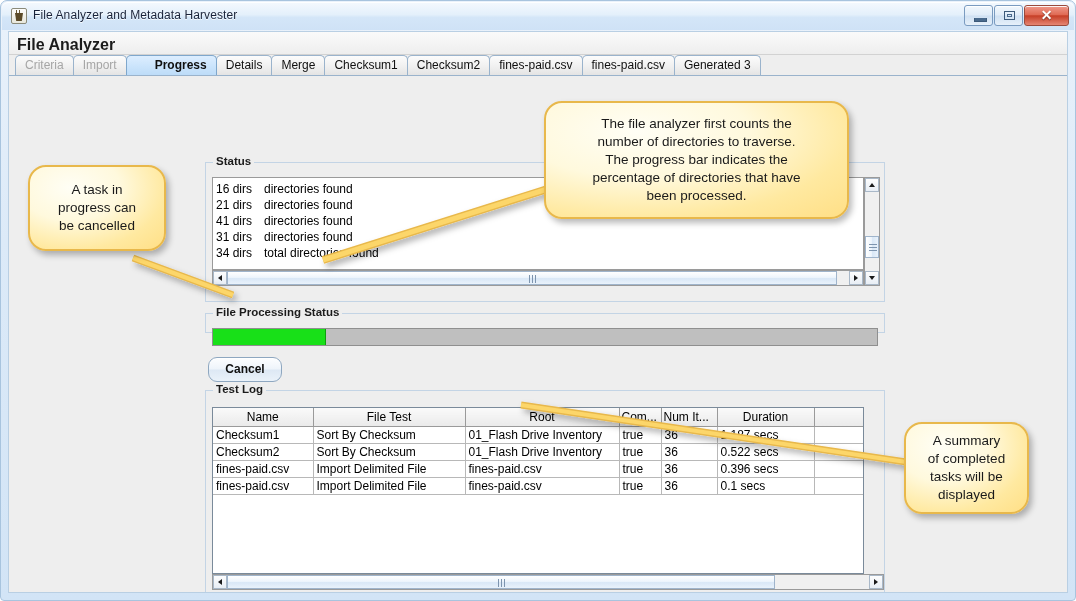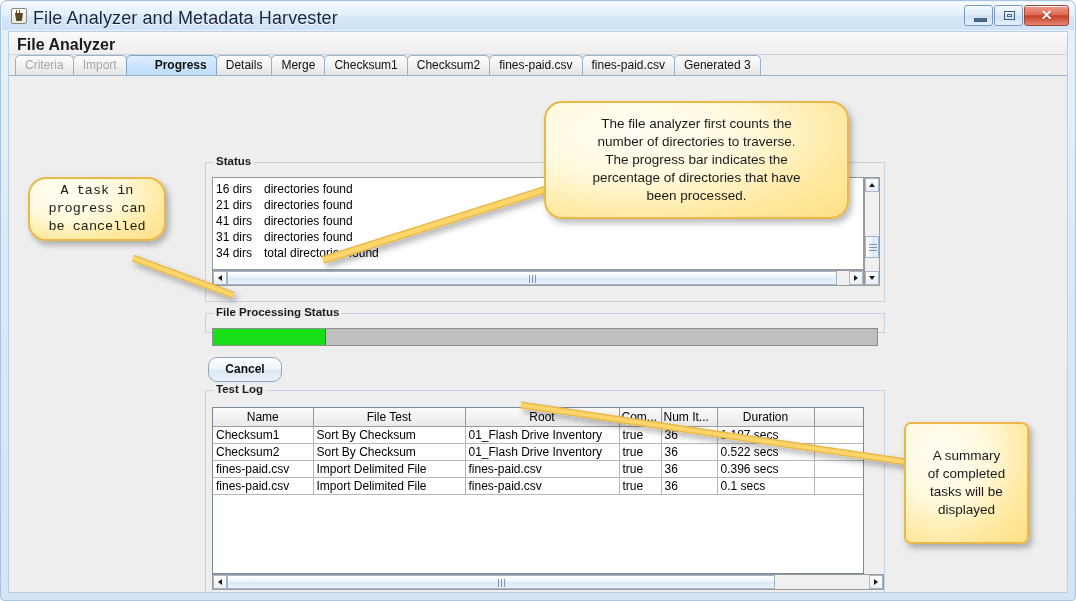--- a/index.html
+++ b/index.html
@@ -41,21 +41,21 @@
     clip-path:polygon(0 0,100% 0,85% 100%,15% 100%);
   }
   .app-icon .steam{
     position:absolute;left:4px;top:1px;width:1px;height:3px;background:#6b5a38;
   }
   .app-icon .steam2{
     position:absolute;left:7px;top:1px;width:1px;height:3px;background:#6b5a38;
   }
   #title-text{
     position:absolute;left:31px;top:6px;
-    font-size:18px;color:#19233a;
+    font-size:12px;color:#19233a;
     letter-spacing:.1px;
     text-shadow:0 1px 0 rgba(255,255,255,.85);
     white-space:nowrap;
   }
   .winbtns{position:absolute;right:5px;top:3px;height:21px;display:flex;}
   .winbtn{
     width:29px;height:21px;margin-left:1px;
     border:1px solid #7a9bc0;border-radius:3px;
     background:linear-gradient(to bottom,#f2f8fd 0%,#e0ecf8 48%,#cfe0f2 52%,#e6f0fa 100%);
     box-sizing:border-box;position:relative;
@@ -444,25 +444,25 @@
     <path d="M 132 257 L 232 294" stroke="#e8b84b" stroke-width="7" fill="none" filter="url(#softshadow)"></path>
     <path d="M 132 257 L 232 294" stroke="#fcd66a" stroke-width="4" fill="none"></path>
 
     <path d="M 556 185 L 322 259" stroke="#e8b84b" stroke-width="8" fill="none" filter="url(#softshadow)"></path>
     <path d="M 556 185 L 322 259" stroke="#fcd66a" stroke-width="5" fill="none"></path>
 
     <path d="M 912 462 L 520 404" stroke="#e8b84b" stroke-width="7" fill="none" filter="url(#softshadow)"></path>
     <path d="M 912 462 L 520 404" stroke="#fcd66a" stroke-width="4" fill="none"></path>
   </svg>
 
-  <div class="bubble" id="bubbleCancel" style="left:27px;top:176px;width:138px;height:64px;font-family:Liberation Mono, monospace;">
+  <div class="bubble" id="bubbleCancel" style="left:27px;top:164px;width:138px;height:86px;">
     <span>A task in<br>progress can<br>be cancelled</span>
   </div>
 
   <div class="bubble" id="bubbleProgress" style="left:543px;top:100px;width:305px;height:118px;justify-content:center;">
     <span>The file analyzer first counts the<br>number of directories to traverse.<br>The progress bar indicates the<br>percentage of directories that have<br>been processed.</span>
   </div>
 
-  <div class="bubble" id="bubbleSummary" style="left:903px;top:421px;width:125px;height:122px;border-radius:7px;">
+  <div class="bubble" id="bubbleSummary" style="left:903px;top:421px;width:125px;height:92px;">
     <span>A summary<br>of completed<br>tasks will be<br>displayed</span>
   </div>
 
 </div>
 
 </body></html>

